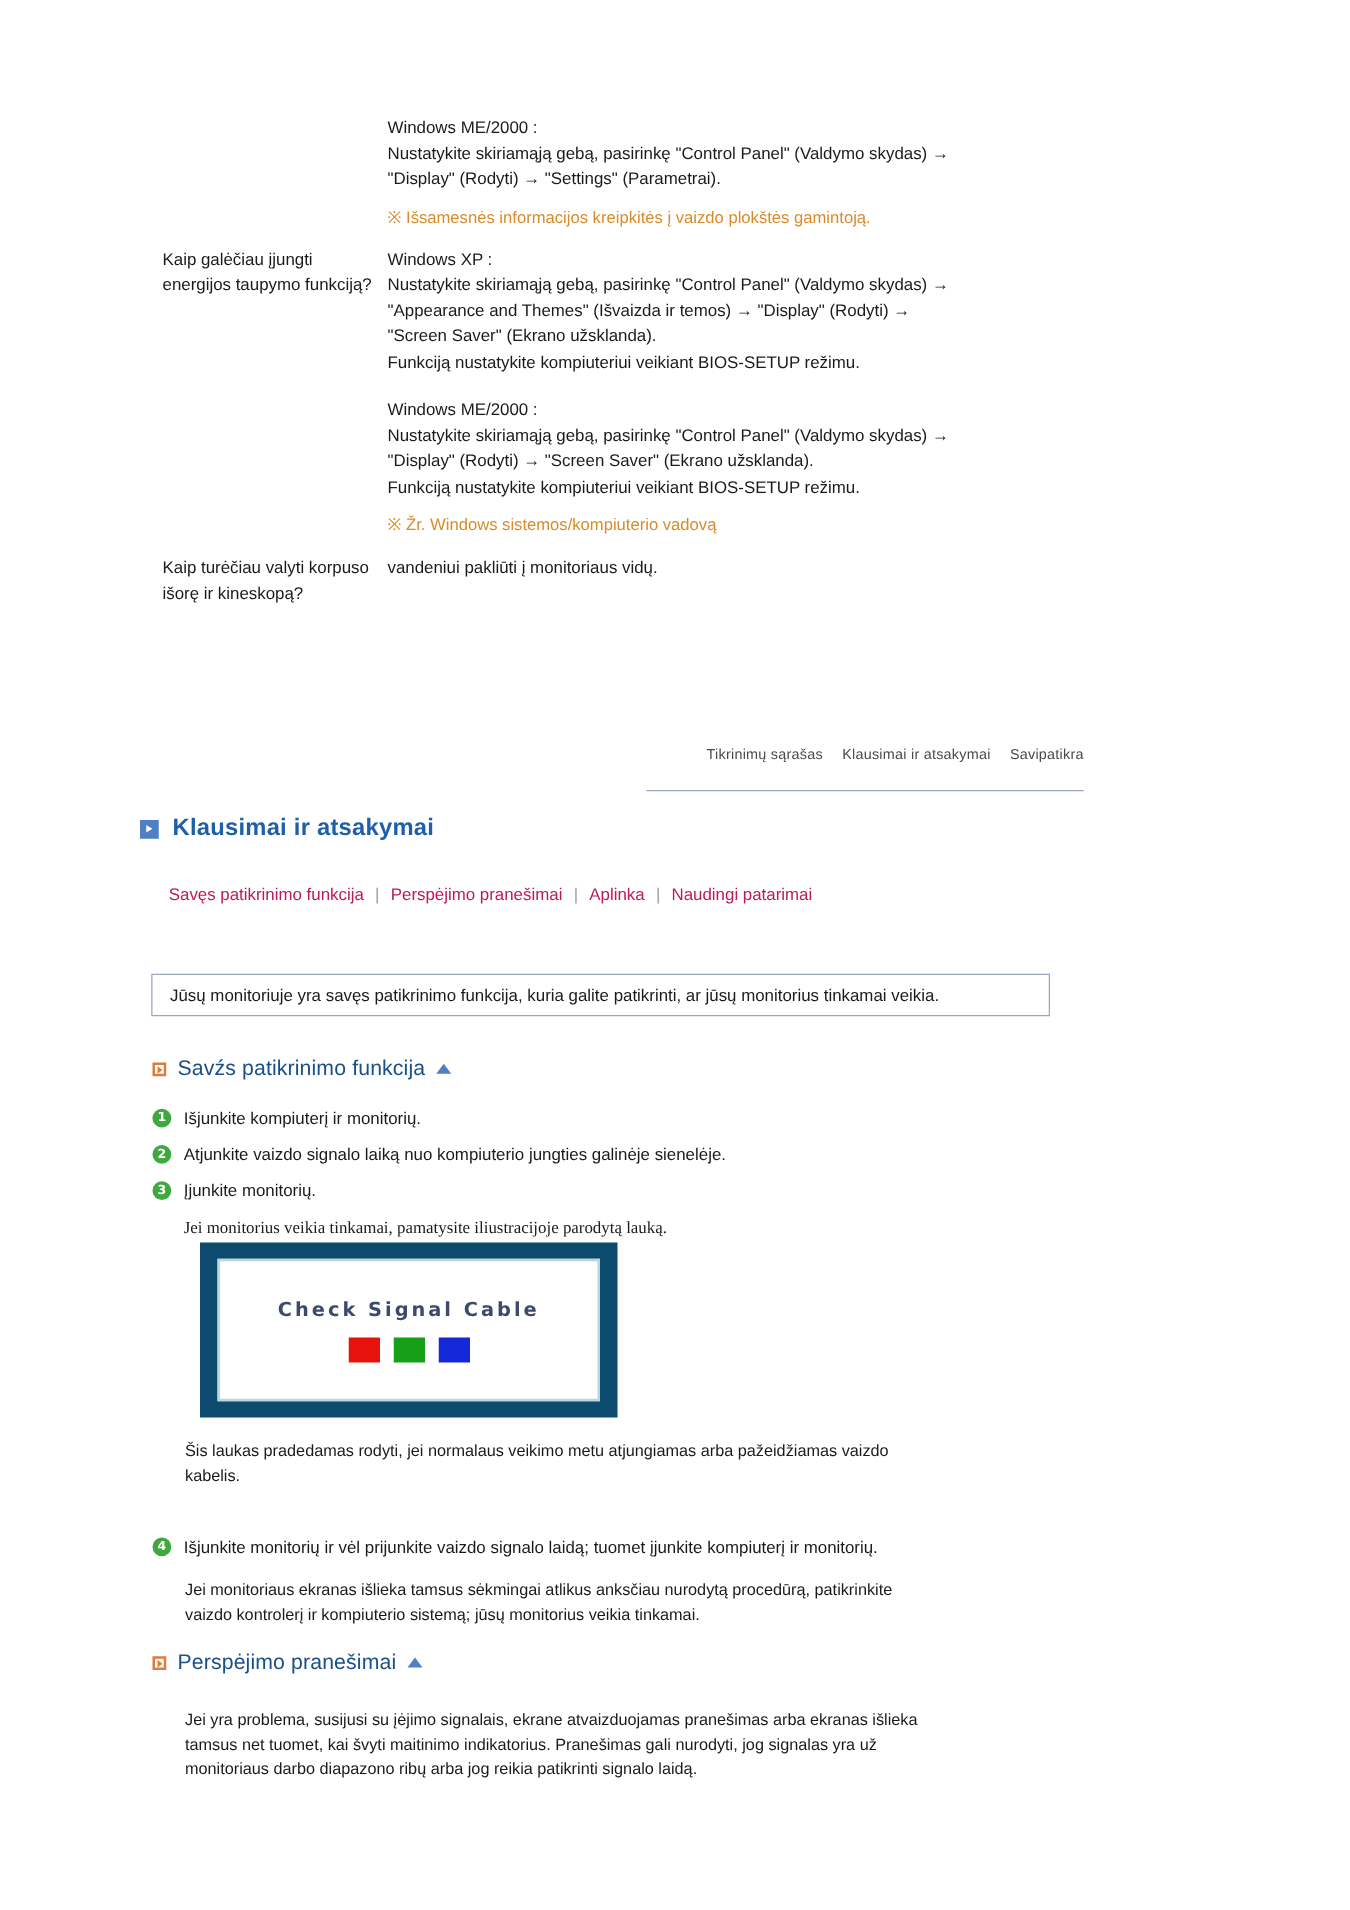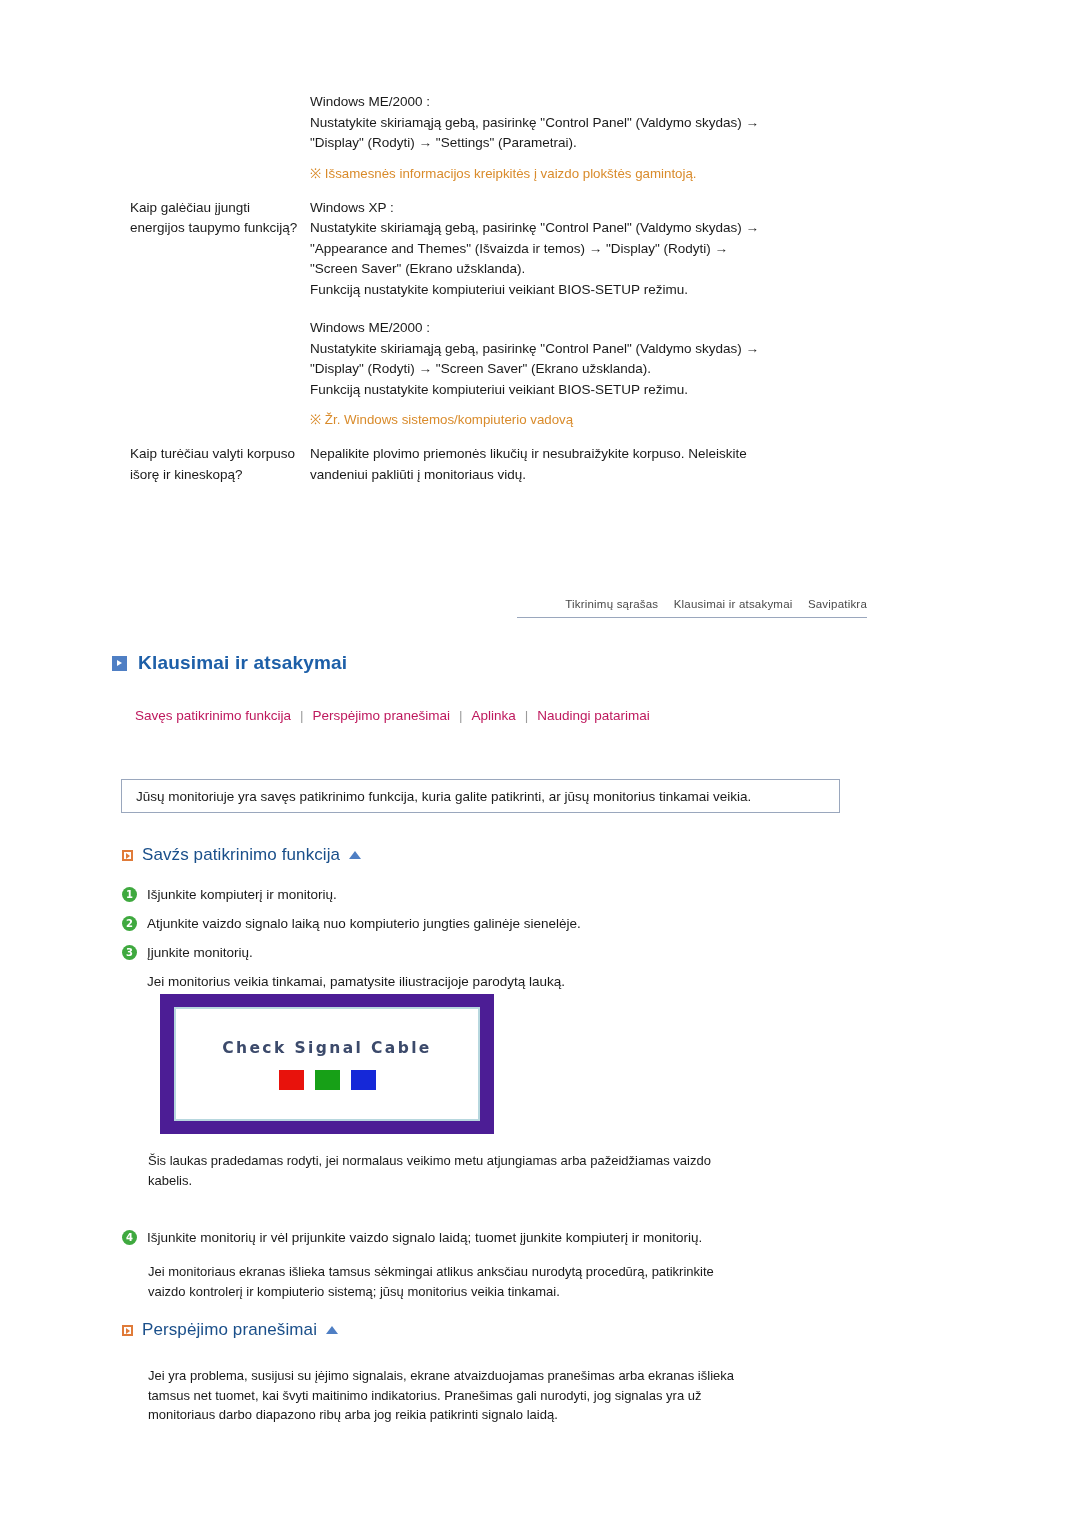--- a/index.html
+++ b/index.html
@@ -64,21 +64,21 @@
 
   
   .crumbs {
     position: absolute;
     left: 517px;
     top: 598px;
     width: 350px;
     text-align: right;
     font-size: 11.5px;
     color: #4a4a4a;
-    padding-bottom: 7px;
+    padding-bottom: 22px;
     border-bottom: 1px solid #9aa7bd;
     letter-spacing: 0.2px;
   }
   .crumbs span { margin-left: 12px; }
 
   
   .mainhead {
     position: absolute;
     left: 112px;
     top: 652px;
@@ -213,30 +213,31 @@
   .ntext {
     font-size: 13.5px;
     line-height: 19px;
     color: #1a1a1a;
   }
   .plain {
     font-size: 13.5px;
     line-height: 19px;
     color: #1a1a1a;
     margin-left: 25px;
+    font-family: Liberation Serif, serif;
   }
 
   
   .monitor {
     position: absolute;
     left: 160px;
     top: 994px;
     width: 334px;
     height: 140px;
-    background: #4c1d95;
+    background: #0c4a6e;
     box-sizing: border-box;
     padding: 13px 14px;
   }
   .monitor .screen {
     width: 100%;
     height: 100%;
     background: #ffffff;
     border: 2px solid #b7d7de;
     box-sizing: border-box;
     display: flex;
@@ -300,21 +301,20 @@
           <p>Funkciją nustatykite kompiuteriui veikiant BIOS-SETUP režimu.</p>
         </div>
         <div class="note">※ Žr. Windows sistemos/kompiuterio vadovą</div>
       </div>
     </div>
 
     <div class="faq-row">
       <div class="faq-q">Kaip turėčiau valyti korpuso išorę ir kineskopą?</div>
       <div class="faq-a">
         <div class="blk-tight">
-          <p>Nepalikite plovimo priemonės likučių ir nesubraižykite korpuso. Neleiskite</p>
           <p>vandeniui pakliūti į monitoriaus vidų.</p>
         </div>
       </div>
     </div>
 
   </div>
 
   <div class="crumbs">
     <span>Tikrinimų sąrašas</span>
     <span>Klausimai ir atsakymai</span>

